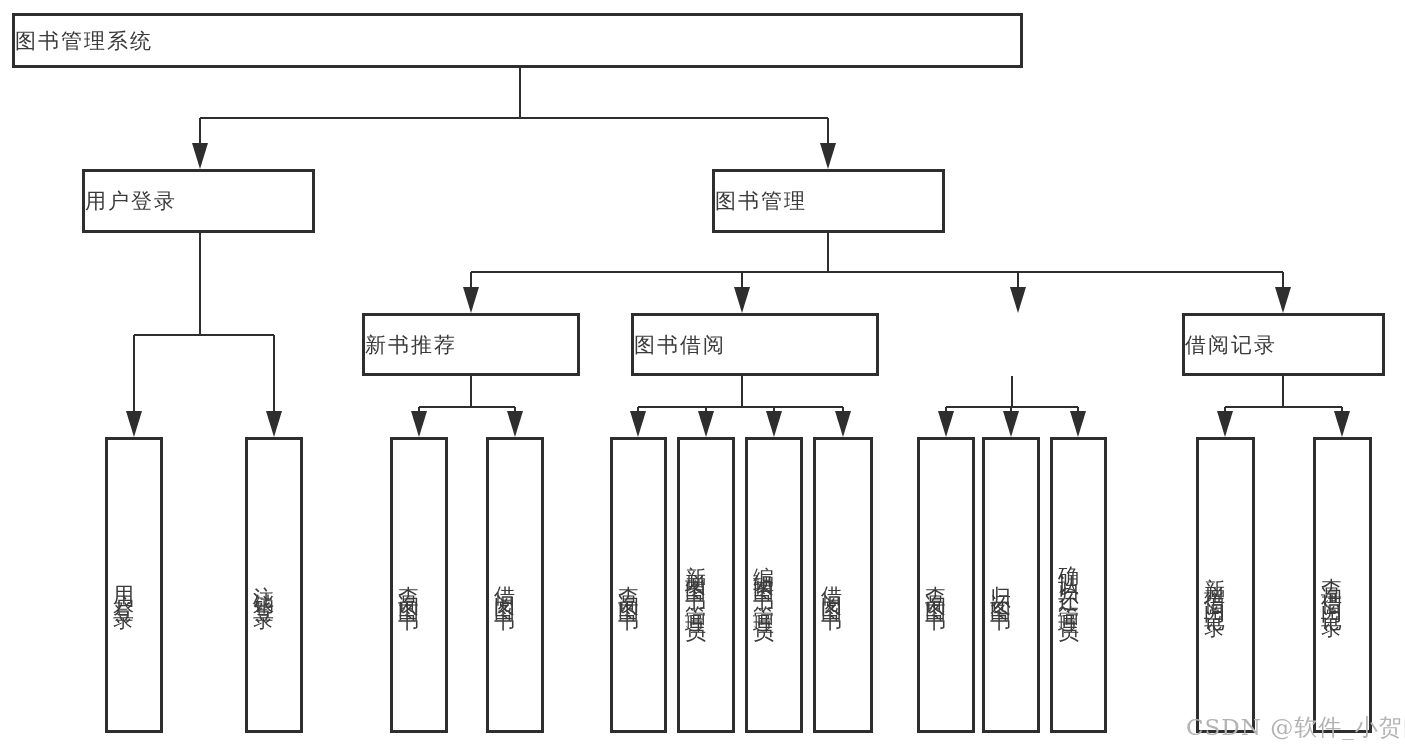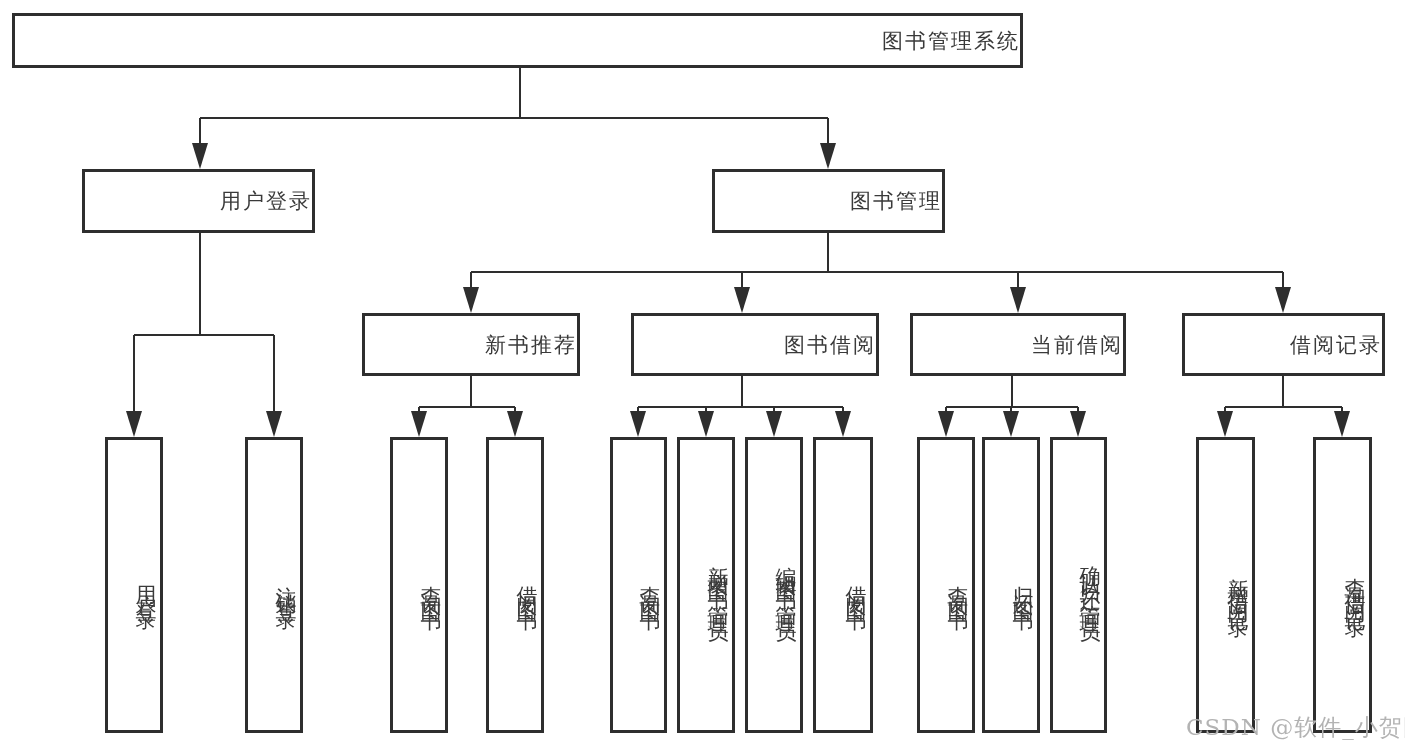--- a/index.html
+++ b/index.html
@@ -32,21 +32,21 @@
     fill: var(--line);
     stroke: none;
   }
   .node {
     position: absolute;
     box-sizing: border-box;
     border: 3px solid var(--line);
     background: var(--background);
     display: flex;
     align-items: center;
-    justify-content: flex-end;
+    justify-content: flex-start;
     color: var(--text);
     font-size: 21px;
     letter-spacing: 2px;
     z-index: 2;
   }
   .vnode {
     letter-spacing: normal;
   }
   .vnode .node-label {
     writing-mode: vertical-rl;
@@ -130,23 +130,20 @@
   <div class="node" style="left:712px;top:169px;width:233px;height:64px">
     <span class="node-label">图书管理</span>
   </div>
 
   <div class="node" style="left:362px;top:313px;width:218px;height:63px">
     <span class="node-label">新书推荐</span>
   </div>
   <div class="node" style="left:631px;top:313px;width:248px;height:63px">
     <span class="node-label">图书借阅</span>
   </div>
-  <div class="node" style="left:910px;top:313px;width:216px;height:63px">
-    <span class="node-label">当前借阅</span>
-  </div>
   <div class="node" style="left:1182px;top:313px;width:203px;height:63px">
     <span class="node-label">借阅记录</span>
   </div>
 
   <div class="node vnode" style="left:105px;top:437px;width:58px;height:296px">
     <span class="node-label">用户登录</span>
   </div>
   <div class="node vnode" style="left:245px;top:437px;width:58px;height:296px">
     <span class="node-label">注销登录</span>
   </div>

